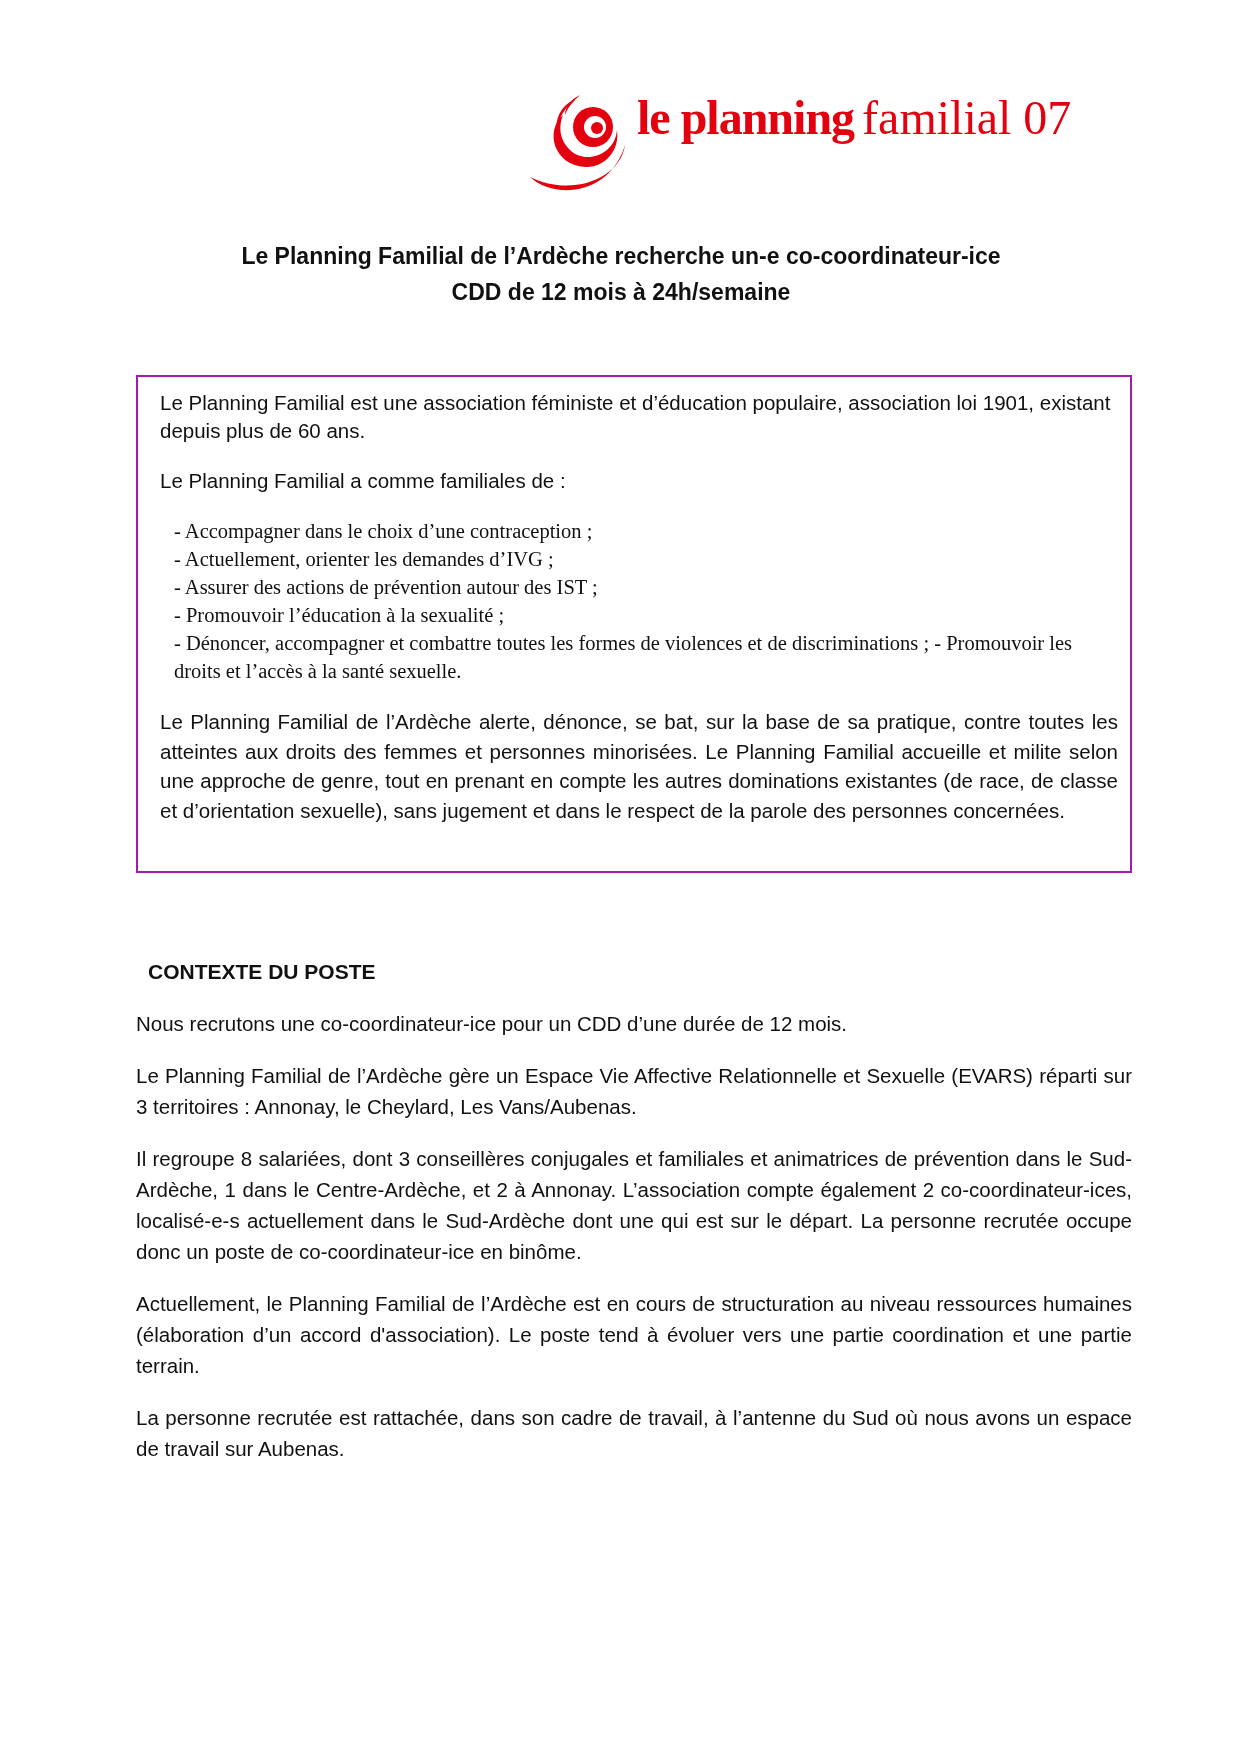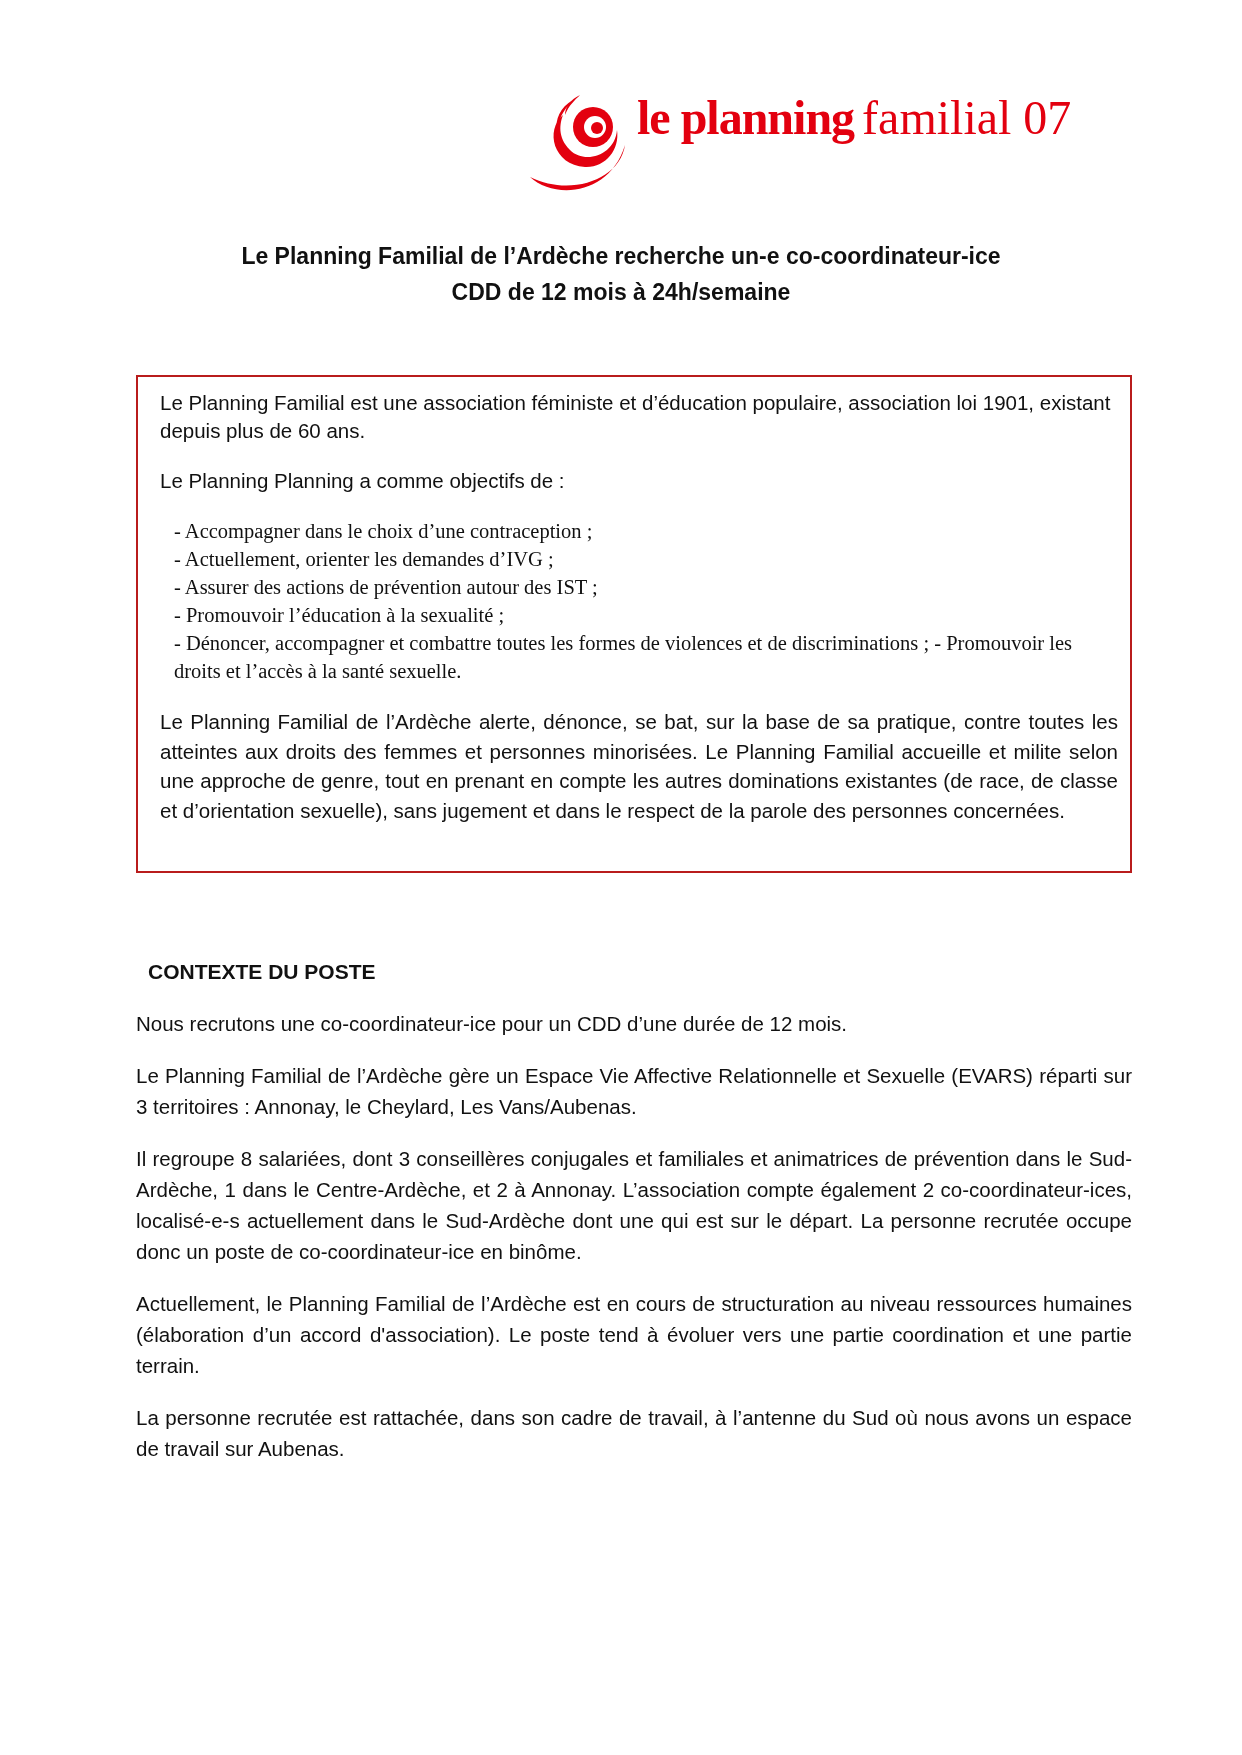--- a/index.html
+++ b/index.html
@@ -7,21 +7,21 @@
          font-family: "Liberation Sans", sans-serif; color: #111111; }
   .logo { position: absolute; left: 525px; top: 85px; width: 620px; height: 110px; text-align: center; }
   .logo svg { position: absolute; left: 0; top: 0; }
   .logo-text { position: absolute; left: 112px; top: 5px; font-family: "Liberation Serif", "DejaVu Serif", serif;
                color: #e3000f; font-size: 48px; white-space: nowrap; letter-spacing: 0px; }
   .logo-text .b { font-weight: bold; letter-spacing: -1px; }
   .logo-text .n { font-weight: normal; margin-left: 8px; }
   .title { position: absolute; left: 0; width: 1242px; top: 238px; text-align: center;
            font-weight: bold; font-size: 23px; line-height: 36px; }
   .box { position: absolute; left: 136px; top: 375px; width: 996px; height: 498px;
-         border: 2px solid #b91c1c; box-sizing: border-box; }
+         border: 2px solid #a21caf; box-sizing: border-box; }
   .box-inner { position: absolute; left: 22px; right: 12px; top: 12px; font-size: 20.5px; line-height: 28px; }
   .box-inner p { margin: 0 0 22px 0; }
   .box-inner .obj { margin: 0 0 22px 14px; font-family: Liberation Serif, serif; }
   .box-inner .obj div { margin: 0; }
   .justify { text-align: justify; text-align-last: left; line-height: 29.5px; }
   .main { position: absolute; left: 136px; width: 996px; top: 958px; font-size: 20.5px; line-height: 31px; }
   .main h2 { font-size: 21px; font-weight: bold; margin: 0 0 22px 12px; line-height: 28px; }
   .main p { margin: 0 0 21px 0; text-align: justify; text-align-last: left; }
 </style>
 </head>
@@ -43,21 +43,21 @@
 </div>
 
 <div class="title">
   <div>Le Planning Familial de l’Ardèche recherche un-e co-coordinateur-ice</div>
   <div>CDD de 12 mois à 24h/semaine</div>
 </div>
 
 <div class="box">
   <div class="box-inner">
     <p>Le Planning Familial est une association féministe et d’éducation populaire, association loi 1901, existant depuis plus de 60 ans.</p>
-    <p>Le Planning Planning a comme objectifs de :</p>
+    <p>Le Planning Familial a comme familiales de :</p>
     <div class="obj">
       <div>- Accompagner dans le choix d’une contraception ;</div>
       <div>- Actuellement, orienter les demandes d’IVG ;</div>
       <div>- Assurer des actions de prévention autour des IST ;</div>
       <div>- Promouvoir l’éducation à la sexualité ;</div>
       <div>- Dénoncer, accompagner et combattre toutes les formes de violences et de discriminations ; - Promouvoir les droits et l’accès à la santé sexuelle.</div>
     </div>
     <p class="justify">Le Planning Familial de l’Ardèche alerte, dénonce, se bat, sur la base de sa pratique, contre toutes les atteintes aux droits des femmes et personnes minorisées. Le Planning Familial accueille et milite selon une approche de genre, tout en prenant en compte les autres dominations existantes (de race, de classe et d’orientation sexuelle), sans jugement et dans le respect de la parole des personnes concernées.</p>
   </div>
 </div>

